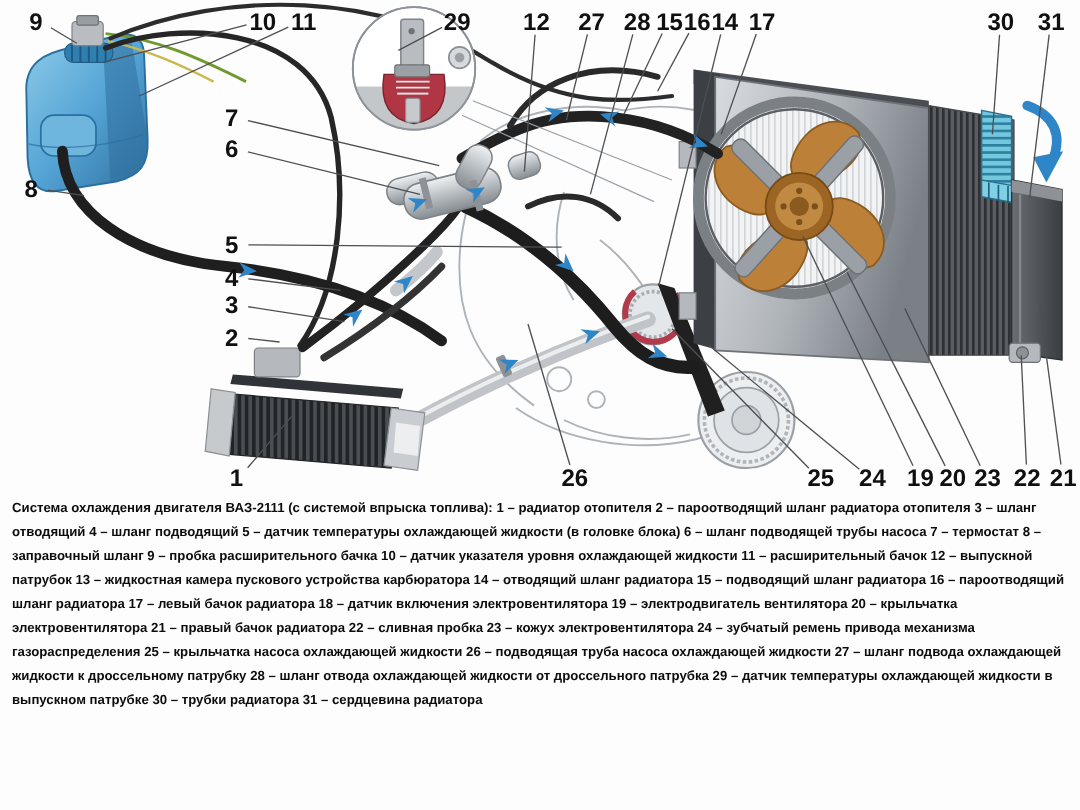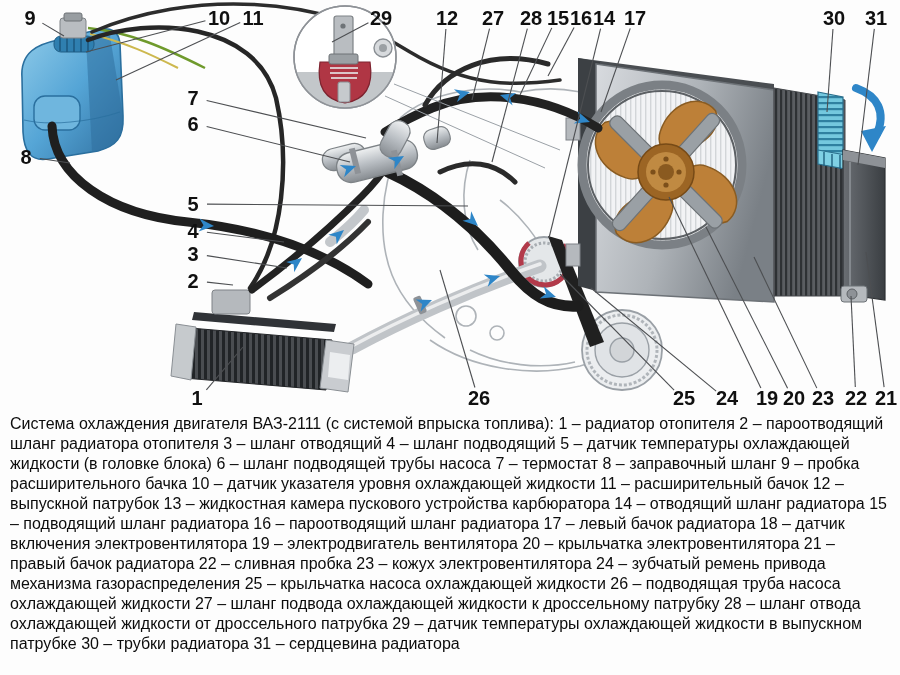--- a/index.html
+++ b/index.html
@@ -5,21 +5,21 @@
   html,body{margin:0;padding:0;background:#ffffff;}
   .screen{
     position:relative;width:900px;height:675px;background:#fdfdfd;
     font-family:"Liberation Sans",sans-serif;overflow:hidden;
   }
   .diagram-area{position:absolute;left:0;top:0;width:900px;height:410px;}
   .diagram-area svg{display:block;width:900px;height:410px;}
   .caption{
     position:absolute;left:0;top:406px;width:878px;margin:0;
     padding:8px 10px 0 10px;
-    font-weight:normal;font-size:16px;line-height:20px;color:#0c0c0c;
+    font-weight:bold;font-size:11px;line-height:20px;color:#0c0c0c;
     letter-spacing:0px;
   }
   #callout-labels text{
     font-family:"Liberation Sans",sans-serif;font-weight:bold;font-size:20px;
     fill:#101010;text-anchor:middle;
   }
   #leader-lines line{stroke:#4d4f52;stroke-width:1.1;}
   .ghost{stroke:#aeb3b8;stroke-width:1.6;fill:none;}
 </style>
 </head>

